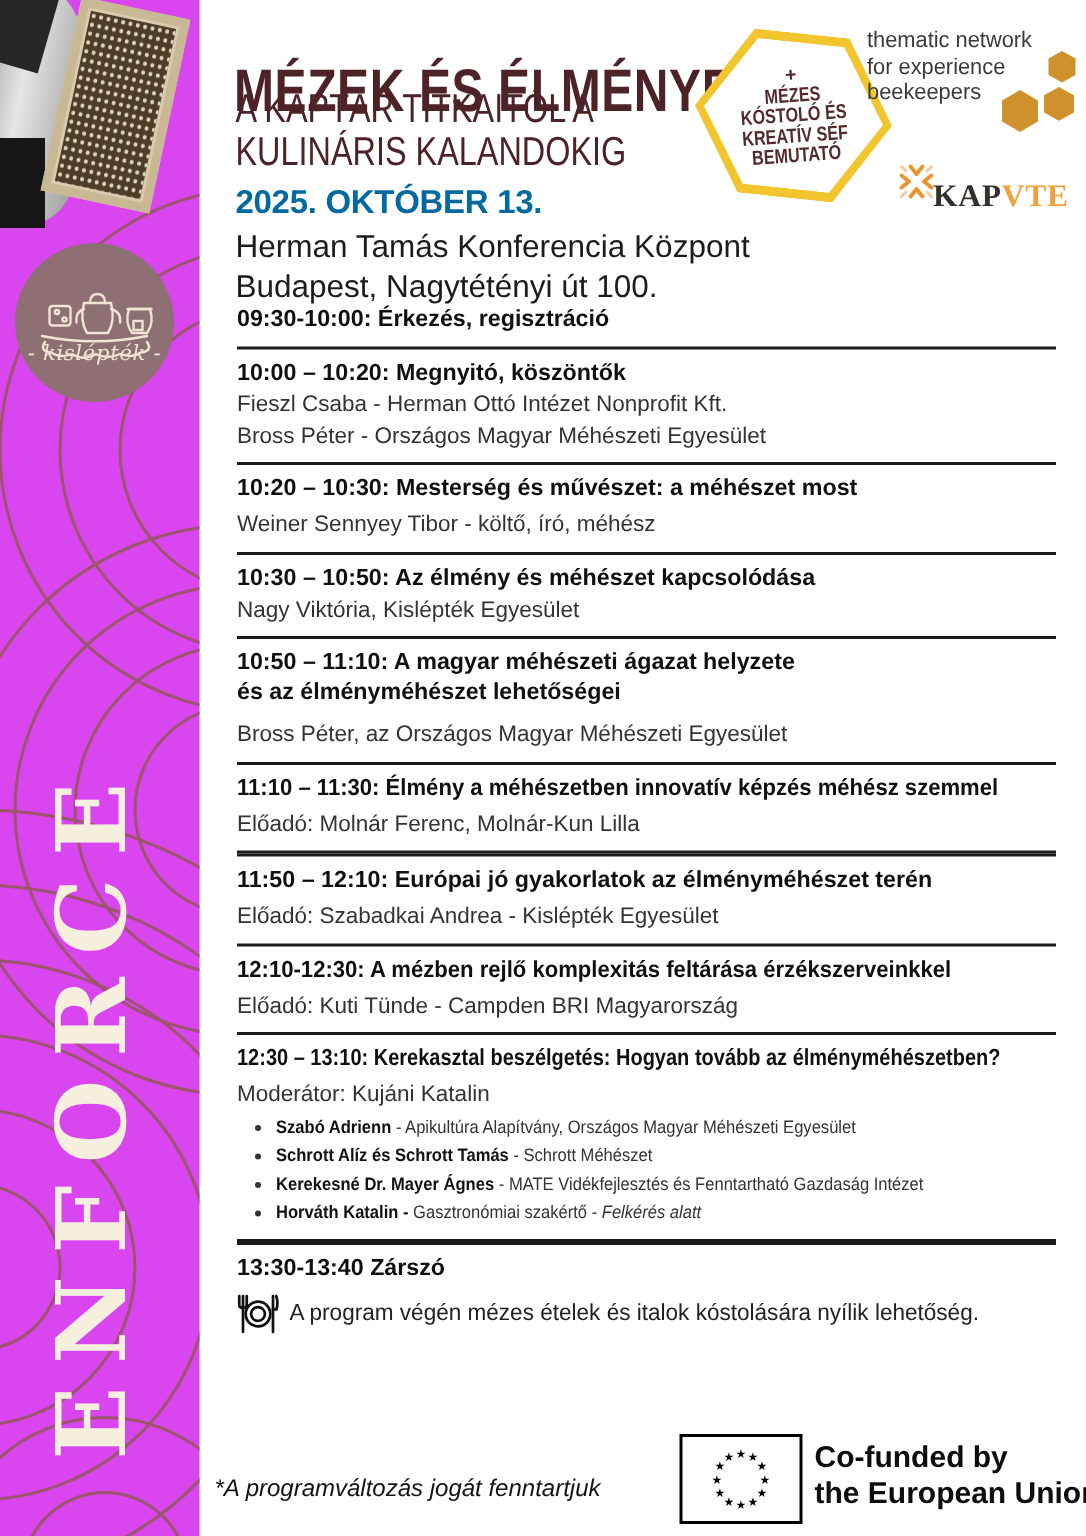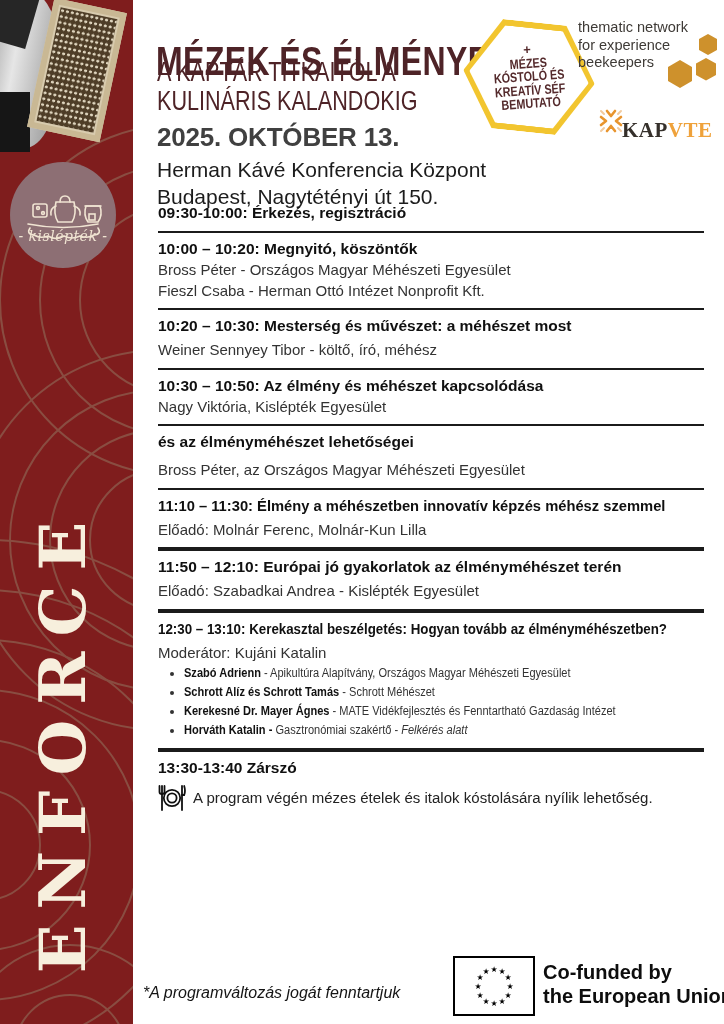--- a/index.html
+++ b/index.html
@@ -1,21 +1,21 @@
 <!DOCTYPE html>
 <html><head>
 <meta charset="utf-8">
 <style>
   html,body{margin:0;padding:0;}
   body{width:724px;height:1024px;position:relative;overflow:hidden;background:#ffffff;
        font-family:"Liberation Sans", sans-serif;-webkit-font-smoothing:antialiased;}
   .abs{position:absolute;}
 
   
-  .band{left:0;top:0;width:133px;height:1024px;background:#7f1d1d;overflow:hidden;}
+  .band{left:0;top:0;width:133px;height:1024px;background:#d946ef;overflow:hidden;}
   .band svg.contours{position:absolute;left:0;top:0;}
 
   
   .photo{position:absolute;left:0;top:0;width:135px;height:152px;overflow:hidden;}
   .ph-person{position:absolute;left:-22px;top:-12px;width:80px;height:160px;
     background:linear-gradient(100deg,#7e7e7e,#e6e6e6 45%,#bdbdbd 70%,#8f8f8f);
     border-radius:0 46% 42% 0 / 0 34% 44% 0;}
   .ph-dark{position:absolute;left:-10px;top:-14px;width:44px;height:58px;background:#262626;transform:rotate(16deg);}
   .ph-hand{position:absolute;left:0;top:92px;width:30px;height:62px;background:#161616;}
   .ph-frame{position:absolute;left:40px;top:4px;width:74px;height:132px;transform:rotate(12deg);
@@ -56,21 +56,21 @@
   .network .nt{font-size:15px;line-height:17.5px;color:#3E3A36;transform:scaleX(.97);transform-origin:left top;white-space:nowrap;}
   .net-hexes{position:absolute;left:82px;top:8px;width:64px;height:66px;}
 
   
   .kapvte{left:596px;top:106px;width:128px;height:42px;font-family:Liberation Serif, serif;}
   .kapvte .wordmark{position:absolute;left:26px;top:12px;font-size:21px;font-weight:800;letter-spacing:.5px;white-space:nowrap;}
   .kap{color:#35302B;} .vte{color:#EFA23B;}
 
   
   .dateblock{left:157px;top:122px;}
-  .date{font-size:26px;font-weight:800;color:#404040;letter-spacing:-.2px;}
+  .date{font-size:22px;font-weight:800;color:#0369a1;letter-spacing:-.2px;}
   .venue{font-size:21px;color:#1c1c1c;line-height:27px;margin-top:3px;}
 
   
   .schedule{left:158px;top:197px;width:546px;}
   .sec{padding:6px 0 8px 0;}
   .h{font-size:15.5px;font-weight:700;color:#101010;line-height:20px;}
   .nowrap{white-space:nowrap;transform-origin:left center;}
   .sx95{transform:scaleX(.95);} .sx86{transform:scaleX(.86);} .sx72{transform:scaleX(.72);}
   .sp{font-size:15px;color:#333;line-height:19.5px;margin-top:4px;}
   .sp.tight{margin-top:1px;}
@@ -192,71 +192,76 @@
         <path d="M8,8 l-3,-3 M22,8 l3,-3 M8,22 l-3,3 M22,22 l3,3"></path>
       </g>
     </g>
   </svg>
   <div class="wordmark"><span class="kap">KAP</span><span class="vte">VTE</span></div>
 </div>
 
 <div class="abs dateblock">
   <div class="date">2025. OKTÓBER 13.</div>
   <div class="venue">
-    <div>Herman Kávé Konferencia Központ</div>
-    <div>Budapest, Nagytétényi út 150.</div>
+    <div>Herman Tamás Konferencia Központ</div>
+    <div>Budapest, Nagytétényi út 100.</div>
   </div>
 </div>
 
 <main class="abs schedule">
 
   <section class="sec">
     <div class="h nowrap">09:30-10:00: Érkezés, regisztráció</div>
   </section>
   <div class="rule"></div>
 
   <section class="sec">
     <div class="h nowrap">10:00 – 10:20: Megnyitó, köszöntők</div>
+    <div class="sp tight">Fieszl Csaba - Herman Ottó Intézet Nonprofit Kft.</div>
     <div class="sp tight">Bross Péter - Országos Magyar Méhészeti Egyesület</div>
-    <div class="sp tight">Fieszl Csaba - Herman Ottó Intézet Nonprofit Kft.</div>
   </section>
   <div class="rule"></div>
 
   <section class="sec">
     <div class="h nowrap">10:20 – 10:30:  Mesterség és művészet: a méhészet most</div>
     <div class="sp">Weiner Sennyey Tibor - költő, író, méhész</div>
   </section>
   <div class="rule"></div>
 
   <section class="sec">
     <div class="h nowrap">10:30 – 10:50: Az élmény és méhészet kapcsolódása</div>
     <div class="sp tight">Nagy Viktória, Kislépték Egyesület</div>
   </section>
   <div class="rule"></div>
 
   <section class="sec">
+    <div class="h nowrap">10:50 – 11:10: A magyar méhészeti ágazat helyzete</div>
     <div class="h nowrap">és az élményméhészet lehetőségei</div>
     <div class="sp" style="margin-top:8px;">Bross Péter, az Országos Magyar Méhészeti Egyesület</div>
   </section>
   <div class="rule"></div>
 
   <section class="sec">
     <div class="h nowrap sx95">11:10 – 11:30: Élmény a méhészetben innovatív képzés méhész szemmel</div>
     <div class="sp">Előadó: Molnár Ferenc, Molnár-Kun Lilla</div>
   </section>
   <div class="rule"></div>
 
   <div class="rule"></div>
 
   <section class="sec">
     <div class="h nowrap">11:50 – 12:10: Európai jó gyakorlatok az élményméhészet terén</div>
     <div class="sp">Előadó: Szabadkai Andrea - Kislépték Egyesület</div>
   </section>
   <div class="rule"></div>
 
+  <section class="sec">
+    <div class="h nowrap sx95">12:10-12:30: A mézben rejlő komplexitás feltárása érzékszerveinkkel</div>
+    <div class="sp">Előadó: Kuti Tünde - Campden BRI Magyarország</div>
+  </section>
   <div class="rule"></div>
 
   <section class="sec">
     <div class="h nowrap sx86">12:30 – 13:10: Kerekasztal beszélgetés: Hogyan tovább az élményméhészetben?</div>
     <div class="sp">Moderátor: Kujáni Katalin</div>
     <ul class="bl">
       <li><span class="liwrap"><span class="b">Szabó Adrienn</span><span> - Apikultúra Alapítvány, Országos Magyar Méhészeti Egyesület</span><span class="i"></span></span></li>
       <li><span class="liwrap"><span class="b">Schrott Alíz és Schrott Tamás</span><span> - Schrott Méhészet</span><span class="i"></span></span></li>
       <li><span class="liwrap"><span class="b">Kerekesné Dr. Mayer Ágnes</span><span> - MATE Vidékfejlesztés és Fenntartható Gazdaság Intézet</span><span class="i"></span></span></li>
       <li><span class="liwrap"><span class="b">Horváth Katalin -</span><span> Gasztronómiai szakértő - </span><span class="i">Felkérés alatt</span></span></li>

